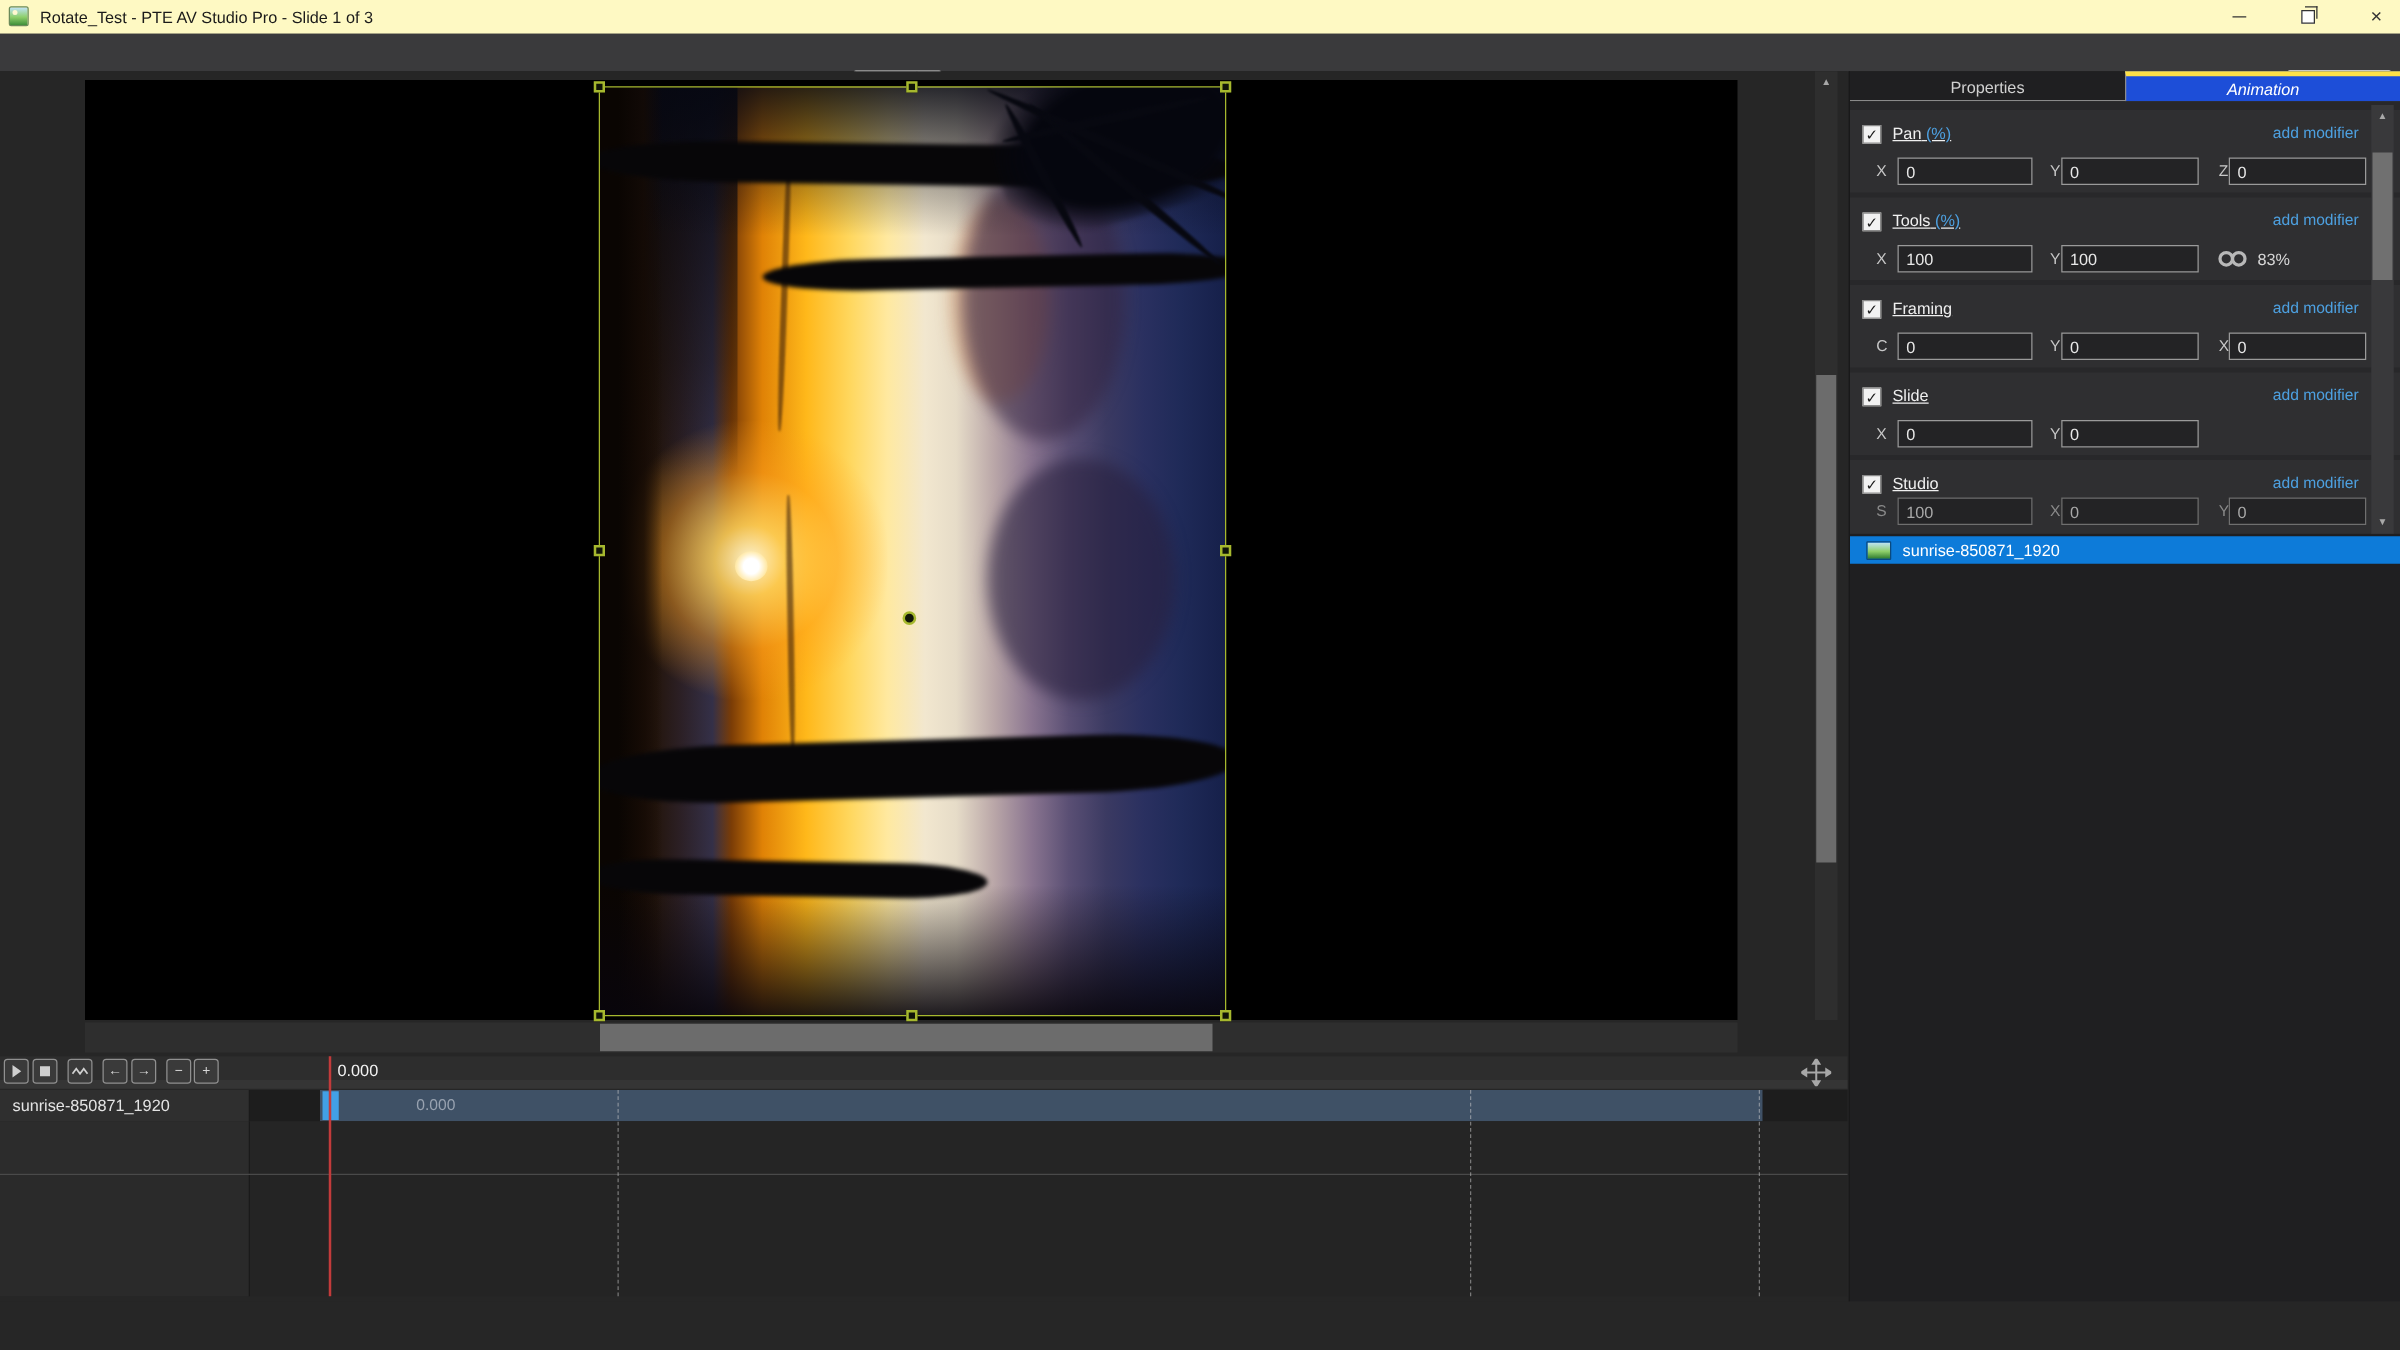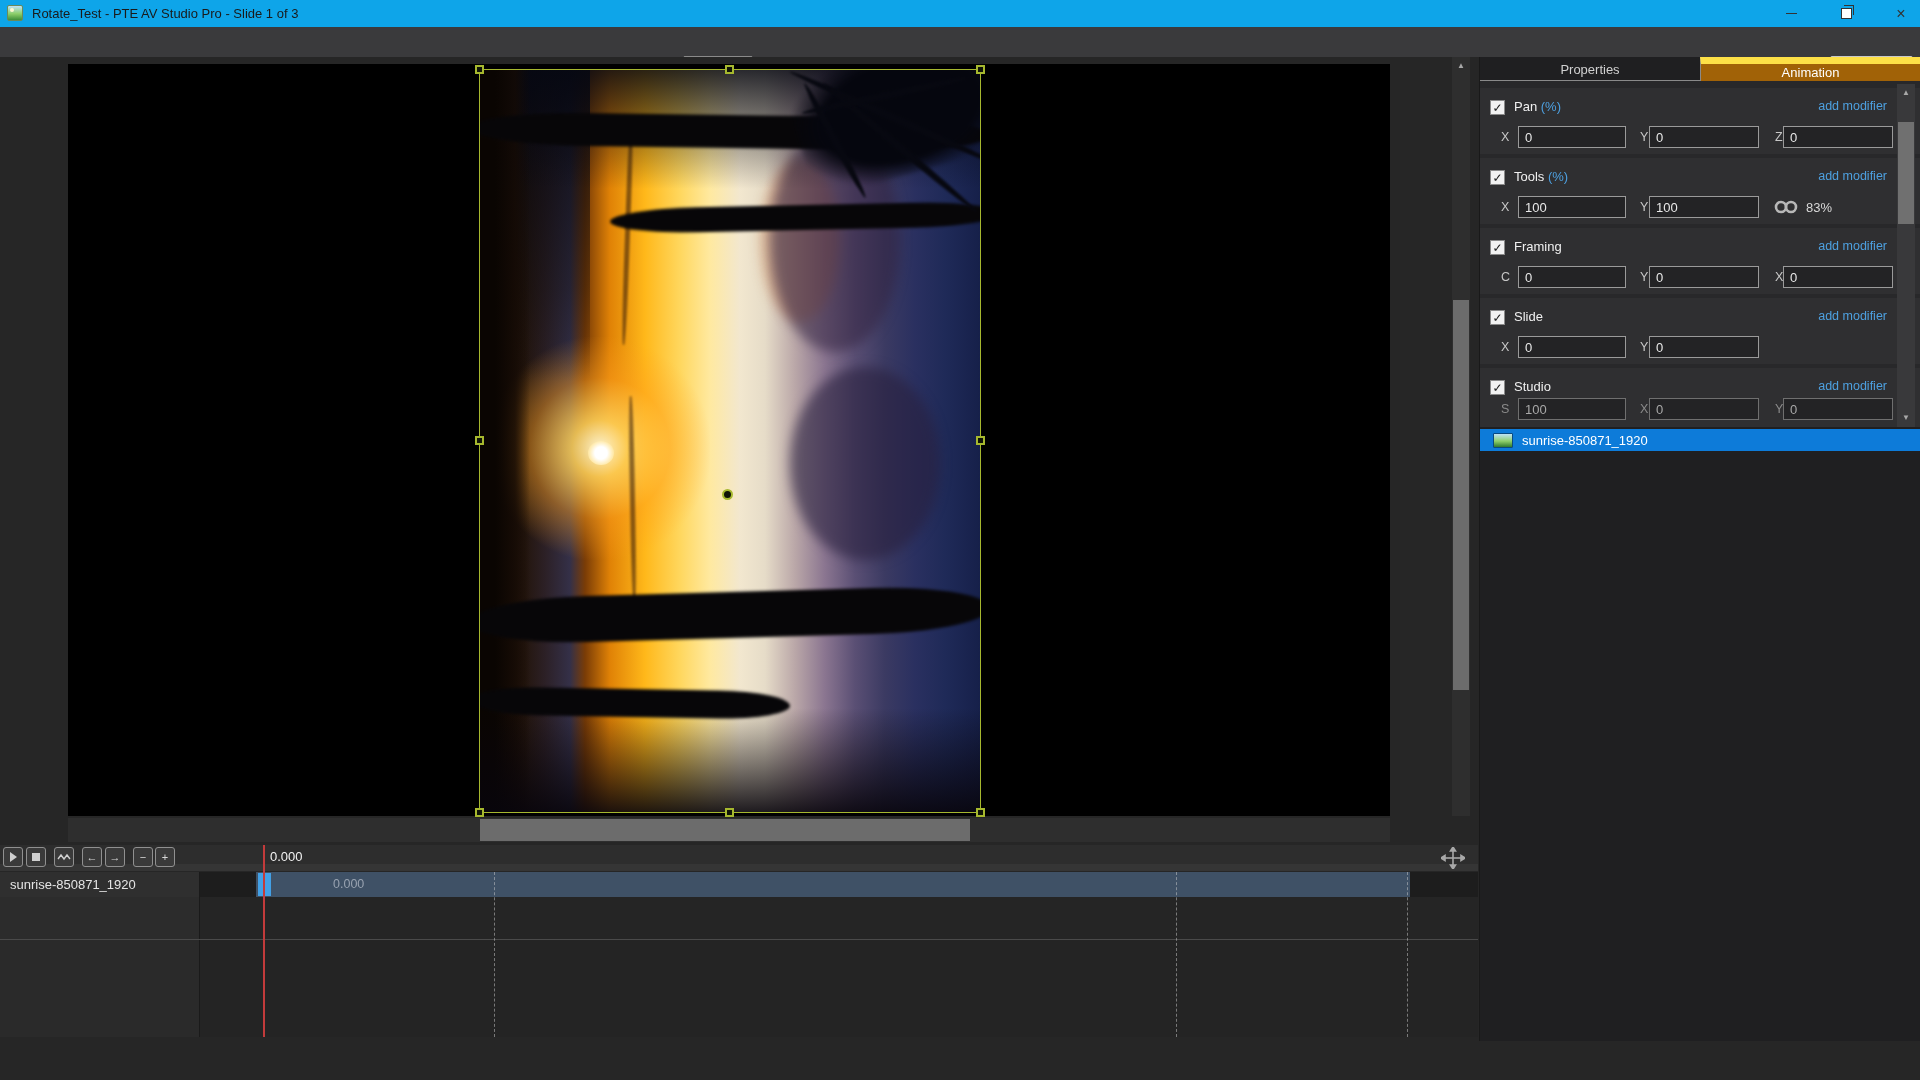--- a/index.html
+++ b/index.html
@@ -1,21 +1,21 @@
 <!DOCTYPE html>
 <html><head>
 <meta charset="utf-8">
 <style>
   html,body{margin:0;padding:0;background:#111;}
   .app{position:relative;width:1920px;height:1080px;overflow:hidden;
        font-family:"Liberation Sans",sans-serif;color:#e8e8e8;font-size:13px;
        background:#262626;-webkit-font-smoothing:antialiased;}
   .abs{position:absolute;}
   
-  .titlebar{left:0;top:0;width:1920px;height:27px;background:#0ea5e9;color:#1a1a1a;}
+  .titlebar{left:0;top:0;width:1920px;height:27px;background:#fef9c3;color:#1a1a1a;}
   .appicon{left:7px;top:5px;width:16px;height:16px;border-radius:2px;
      background:linear-gradient(180deg,#bfe3f7 0%,#8ecf6a 55%,#3f8f3a 100%);
      border:1px solid #6a8a5a;box-sizing:border-box;}
   .appicon:after{content:"";position:absolute;left:2px;top:2px;width:4px;height:4px;border-radius:50%;background:#fff8d0;}
   .wtitle{left:32px;top:0;height:27px;line-height:27px;font-size:13px;}
   .winbtn{top:0;width:34px;height:27px;display:flex;align-items:center;justify-content:center;color:#333;}
   .minbar{width:11px;height:0;border-top:1px solid #333;}
   .restore{width:9px;height:9px;border:1px solid #333;position:relative;background:#fff;}
   .restore:before{content:"";position:absolute;left:2px;top:-4px;width:9px;height:9px;border:1px solid #333;border-bottom:none;border-left:none;}
   .closex{font-size:16px;line-height:16px;}
@@ -100,26 +100,26 @@
   .f3{right:2%;top:3%;width:34%;transform:rotate(-12deg);}
   .f4{right:16%;top:9%;width:26%;transform:rotate(62deg);}
   
   .marquee{left:479px;top:12px;width:502px;height:744px;border:1px solid #a6b82e;box-sizing:border-box;}
   .handle{position:absolute;width:9px;height:9px;background:#101408;border:2px solid #a6b82e;box-sizing:border-box;}
   .cpoint{left:722px;top:432px;width:11px;height:11px;border-radius:50%;background:#101408;border:2px solid #a6b82e;box-sizing:border-box;}
   
   .sidepanel{left:1479px;top:57px;width:441px;height:984px;background:#1f1f21;border-left:1px solid #191919;box-sizing:border-box;}
   .tabs{left:0;top:0;width:441px;height:24px;border-bottom:1px solid #8a8a8a;box-sizing:border-box;}
   .tab{position:absolute;top:0;height:24px;display:flex;align-items:center;justify-content:center;color:#d0d0d0;}
-  .tab.active{background:#a16207;border:1px solid #8a8a8a;border-bottom:none;border-top:7px solid #fde047;color:#fff;box-sizing:border-box;}
+  .tab.active{background:#1d4ed8;border:1px solid #8a8a8a;border-bottom:none;border-top:4px solid #fde047;color:#fff;box-sizing:border-box;font-style:italic;}
   .sectionzone{left:0;top:24px;width:441px;height:346px;background:#28282a;}
   .section{position:absolute;left:0;width:441px;height:66px;background:#2f2f31;}
   .cb{position:absolute;left:10px;top:12px;width:15px;height:15px;background:#f2f2f2;border:1px solid #8a8a8a;
       color:#1a1a1a;font-size:12px;line-height:14px;text-align:center;box-sizing:border-box;}
-  .secname{position:absolute;left:34px;top:11px;font-size:13px;color:#f0f0f0;}
+  .secname{position:absolute;left:34px;top:11px;font-size:13px;color:#f0f0f0;text-decoration:underline;}
   .sectsuffix{color:#4da0e0;}
   .addmod{position:absolute;right:34px;top:11px;font-size:12.5px;color:#4da0e0;}
   .frow{position:absolute;top:38px;left:0;width:441px;height:24px;}
   .flabel{position:absolute;top:4px;font-size:12.5px;color:#c8c8c8;}
   .finput{position:absolute;top:0;height:22px;background:#232325;border:1px solid #9a9a9a;
       color:#e8e8e8;font-size:13px;padding:0 0 0 6px;font-family:"Liberation Sans",sans-serif;box-sizing:border-box;}
   .dim .flabel{color:#8a8a8a;} .dim .finput{border-color:#6f6f6f;color:#a8a8a8;}
   .chain{position:absolute;left:292px;top:3px;}
   .pct{position:absolute;left:326px;top:4px;color:#d8d8d8;}
   .pscroll{left:417px;top:27px;width:18px;height:343px;background:#39393b;}

